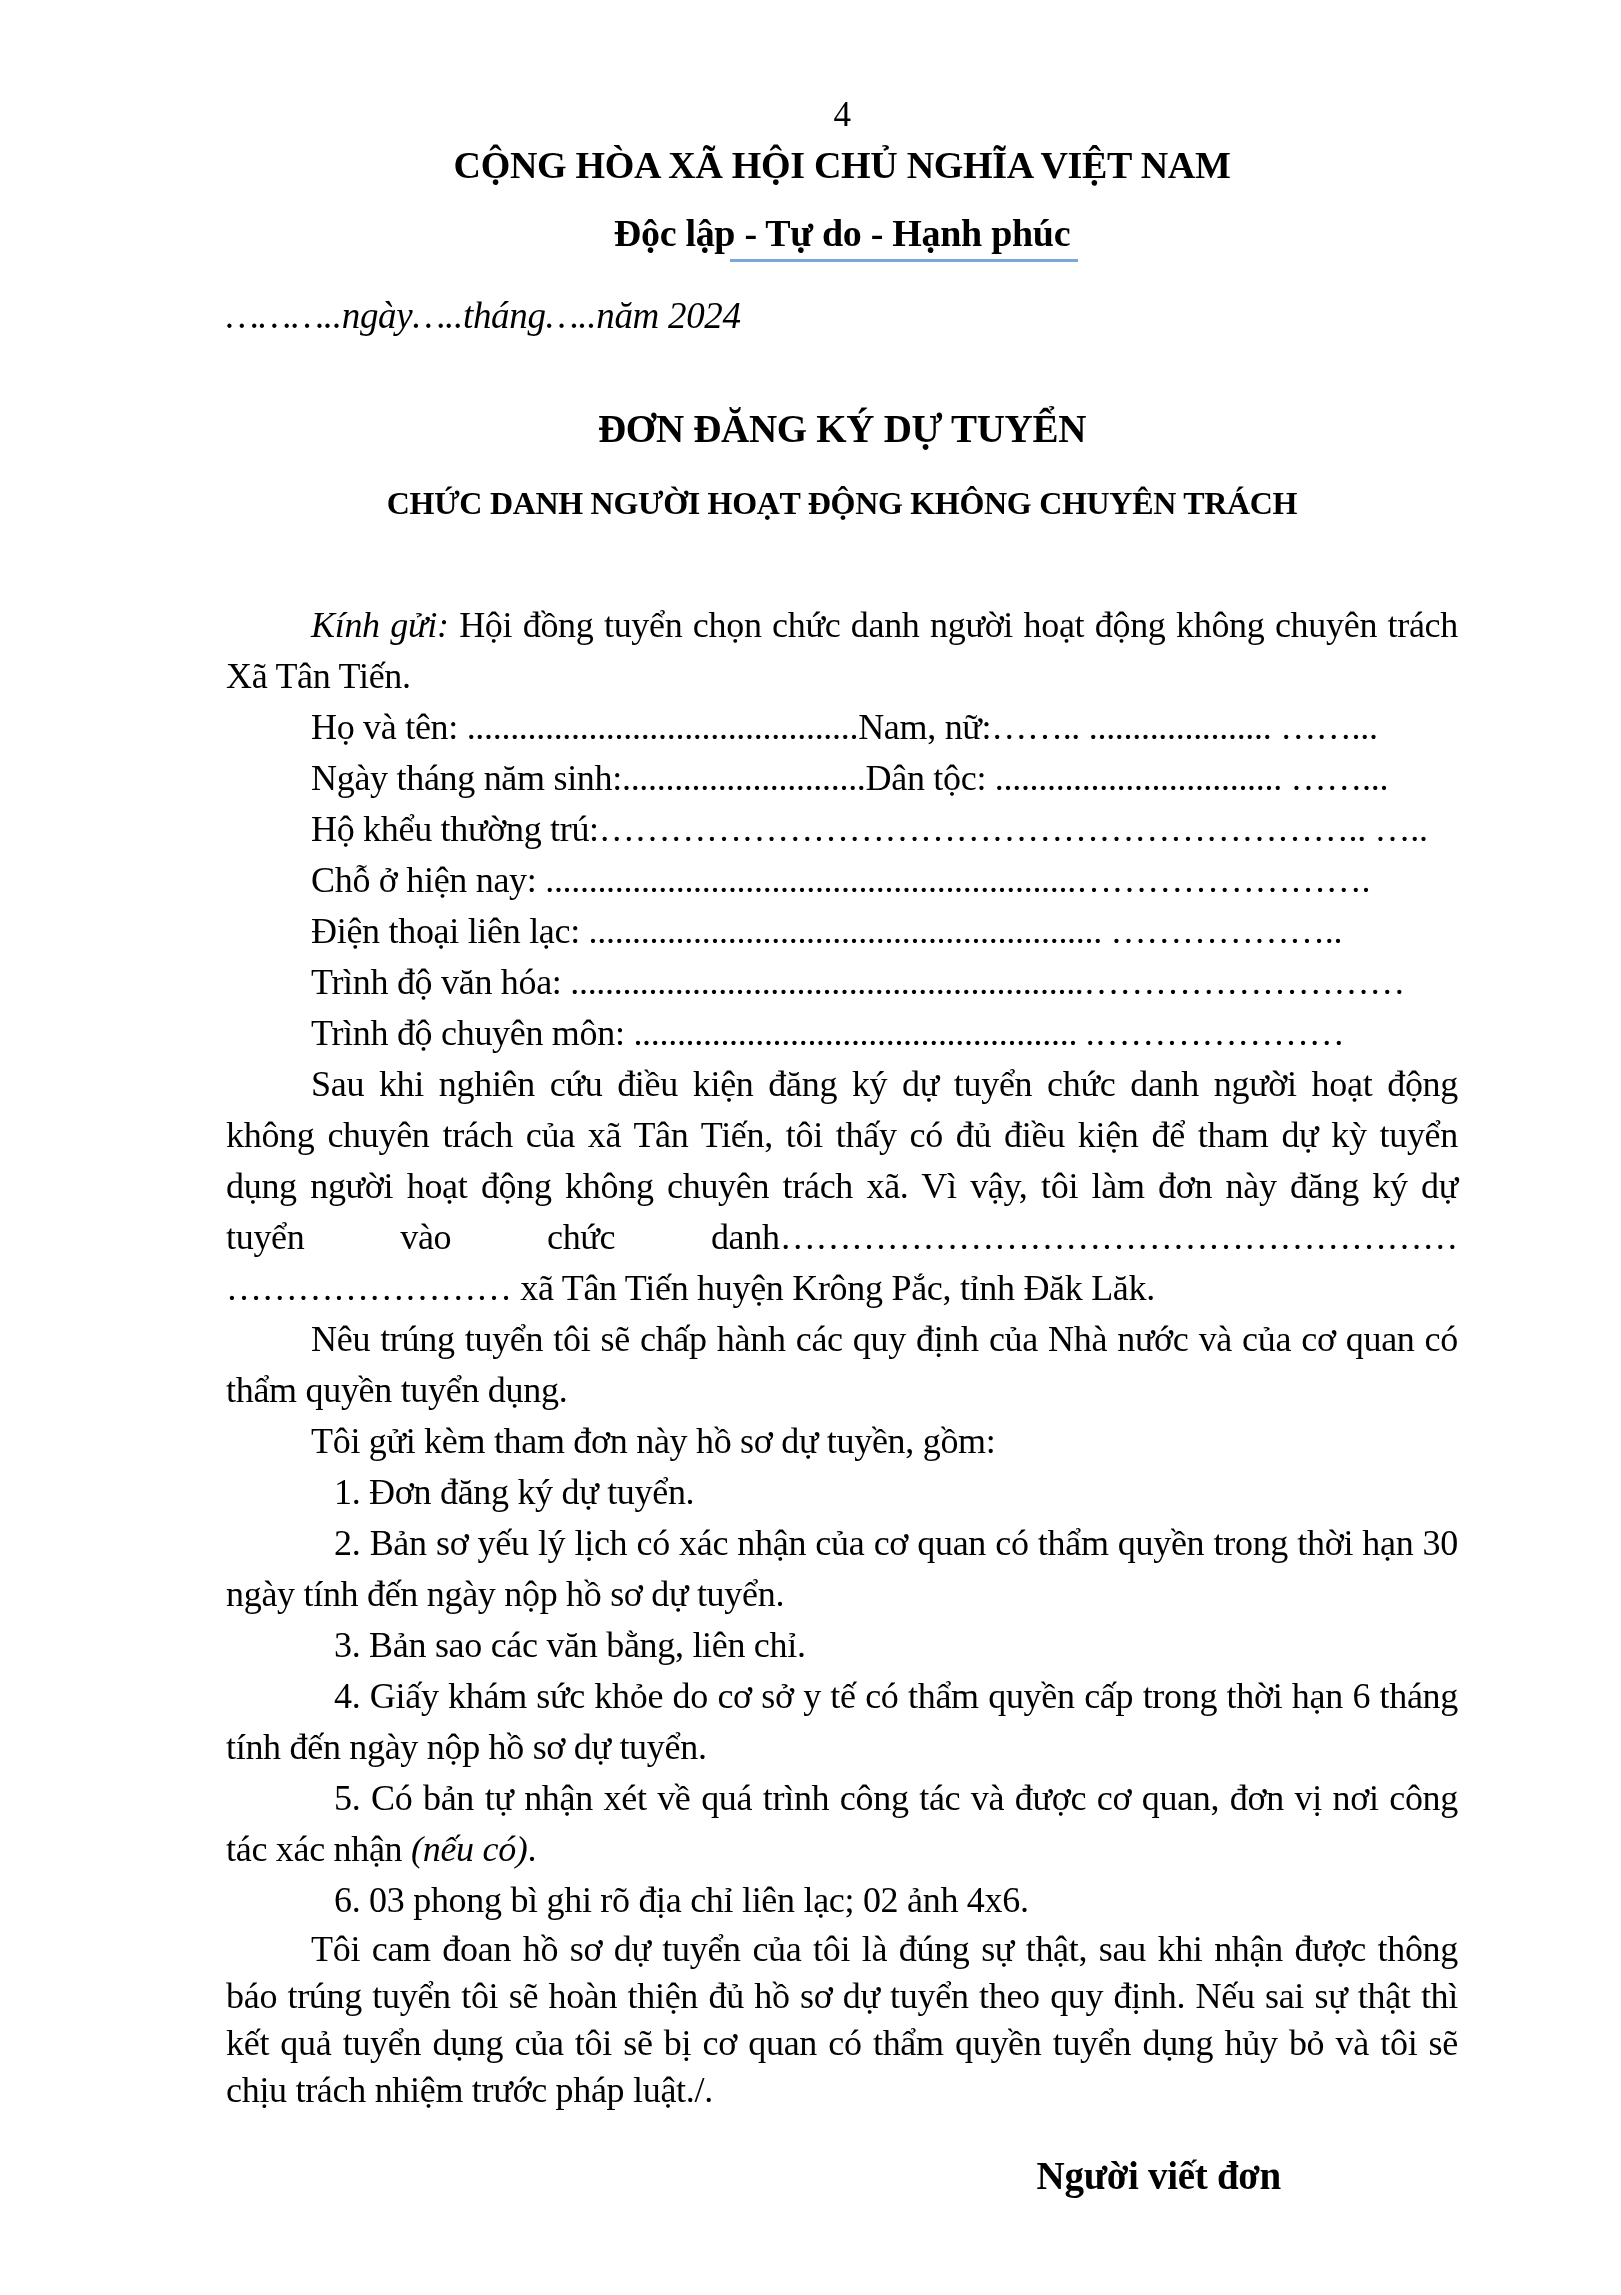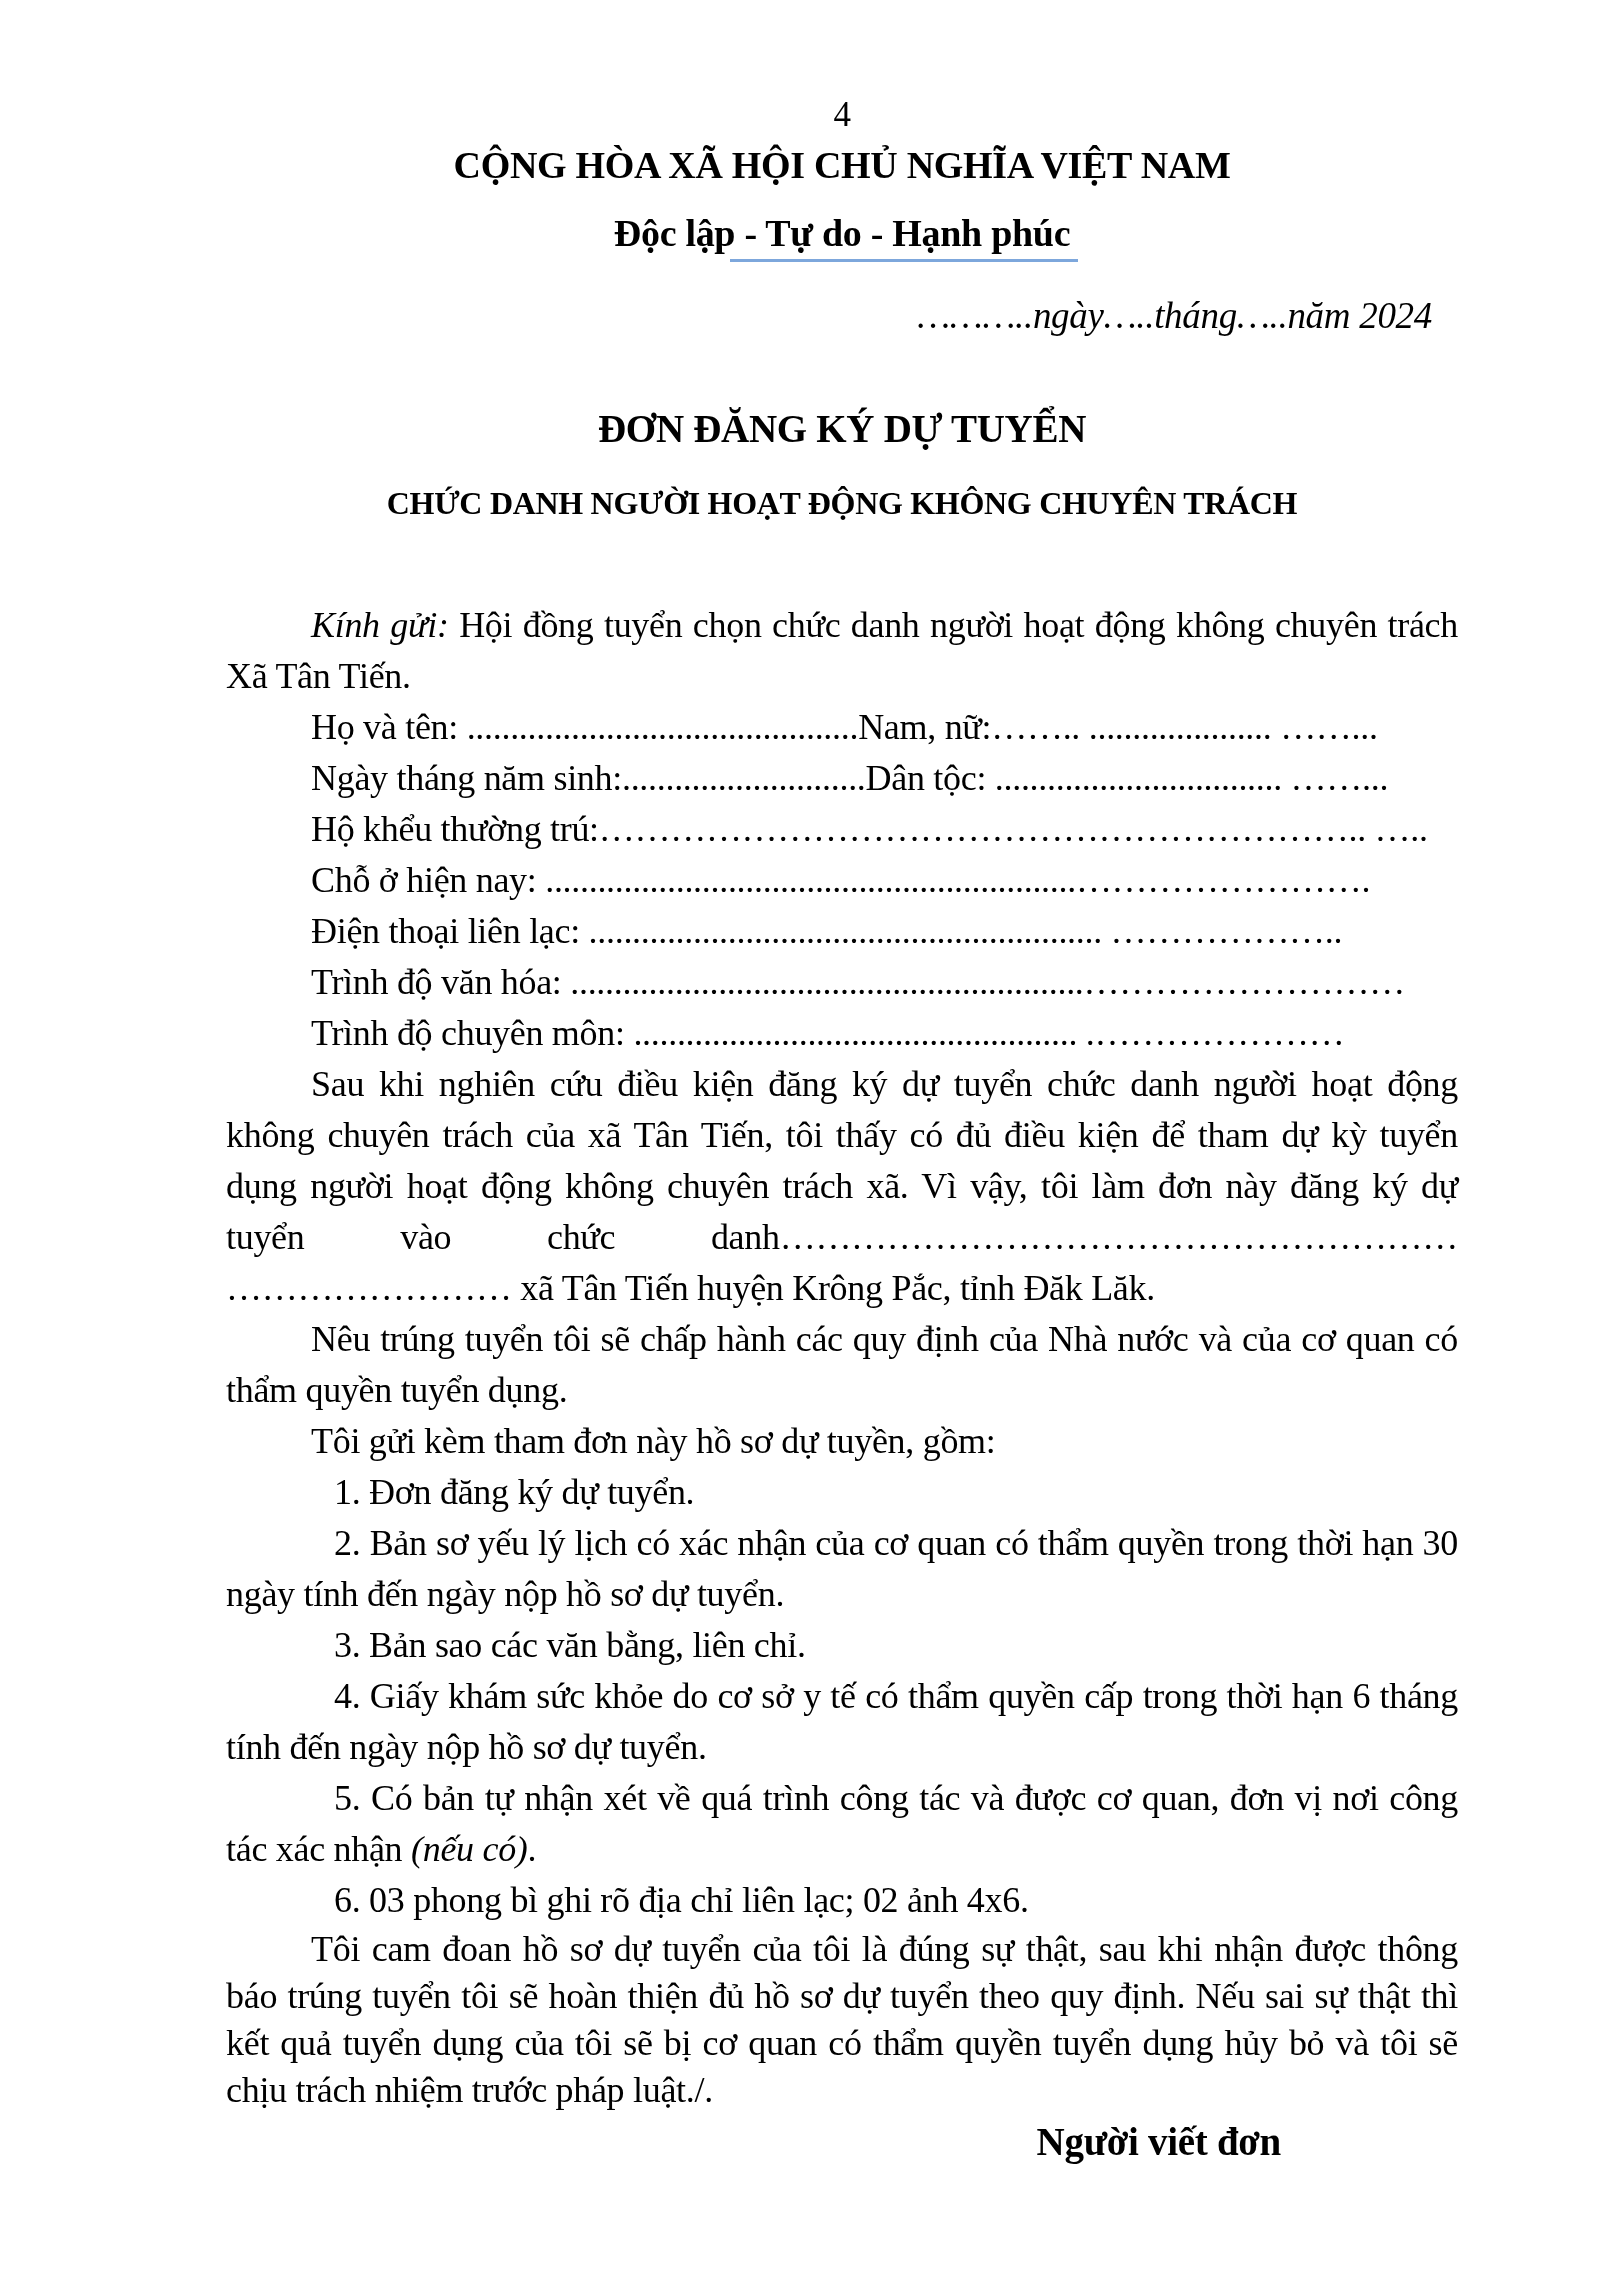--- a/index.html
+++ b/index.html
@@ -15,34 +15,34 @@
   .page-number { text-align: center; font-size: 35px; line-height: 39px; margin-bottom: 5.2px; }
 
   .nat-header { text-align: center; font-weight: bold; font-size: 38px; line-height: 52px; }
   .motto-wrap { text-align: center; font-weight: bold; font-size: 38px; line-height: 52px; }
   .motto { position: relative; display: inline-block; margin-top: 16px; }
   .motto-underline {
     position: absolute; left: 116px; right: -7.9px; bottom: -2.6px; height: 2.6px;
     background: #7da7dc; display: block;
   }
 
-  .date-line { margin-top: 31px; text-align: right; padding-right: 26px; font-style: italic; line-height: 52px; font-size: 37px; }
+  .date-line { margin-top: 31px; text-align: left; padding-right: 26px; font-style: italic; line-height: 52px; font-size: 37px; }
 
   .doc-title-1 { margin-top: 61px; text-align: center; font-weight: bold; font-size: 39px; line-height: 51px; }
   .doc-title-2 { text-align: center; font-weight: bold; font-size: 32px; line-height: 51px; margin-top: 24px; }
 
   .salutation { margin-top: 71px; text-align: justify; text-indent: 85px; line-height: 51px; }
 
   .form-row { line-height: 51px; text-indent: 85px; white-space: nowrap; overflow: hidden; }
 
   .para { text-align: justify; text-indent: 85px; line-height: 51px; }
   .item { text-align: justify; text-indent: 108px; line-height: 51px; }
   .closing { text-align: justify; text-indent: 85px; line-height: 47px; }
 
-  .signature { margin-top: 2px; text-align: right; padding-right: 177px; font-weight: bold; font-size: 39px; line-height: 52px; }
+  .signature { margin-top: 36px; text-align: right; padding-right: 177px; font-weight: bold; font-size: 39px; line-height: 52px; }
 </style>
 </head>
 <body>
 
 <div class="page">
 
   <div class="page-number">4</div>
 
   <div class="nat-header">CỘNG HÒA XÃ HỘI CHỦ NGHĨA VIỆT NAM</div>
 

